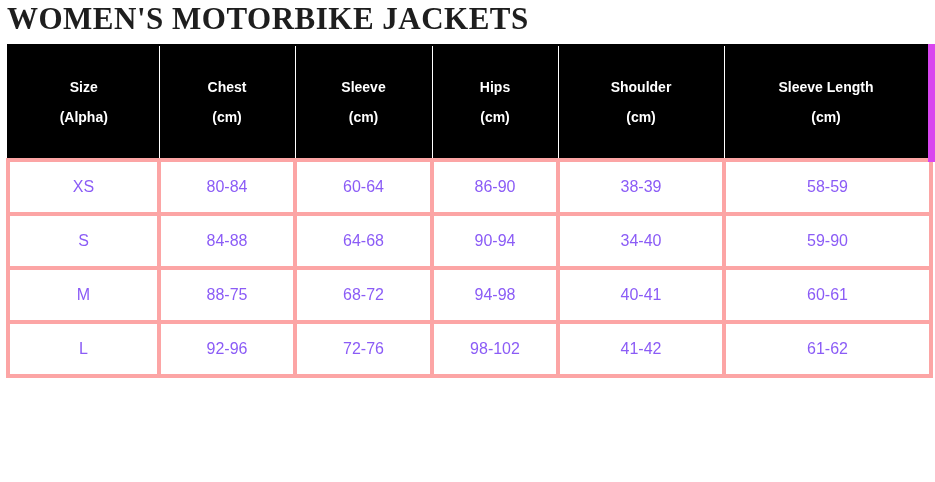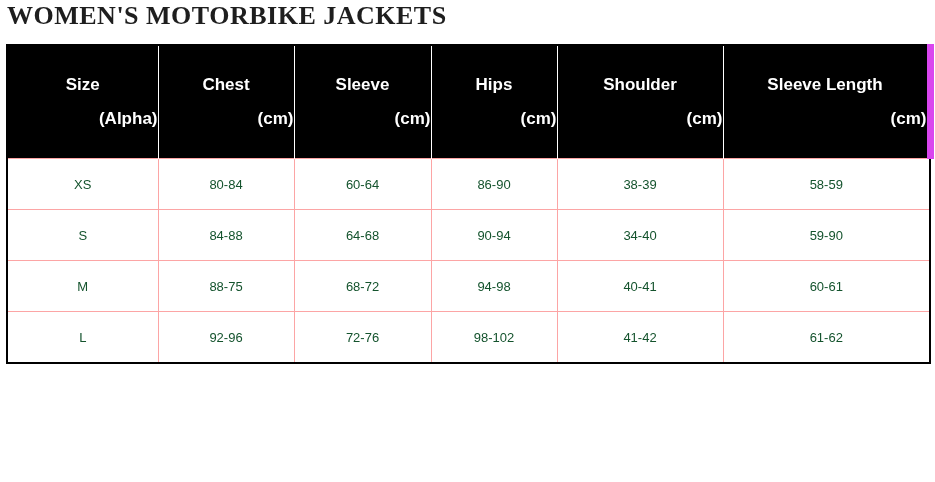--- a/index.html
+++ b/index.html
@@ -14,59 +14,59 @@
     height: 482px;
     background: #ffffff;
     overflow: hidden;
   }
   .page-title {
     position: absolute;
     left: 7px;
     top: 1px;
     font-family: "Liberation Serif", "DejaVu Serif", serif;
     font-weight: 700;
-    font-size: 26px;
+    font-size: 31px;
     letter-spacing: 0.5px;
     color: #1e1e1e;
     white-space: nowrap;
   }
   table.size-chart {
     position: absolute;
     left: 6px;
     top: 44px;
     width: 923px;
     border-collapse: collapse;
     table-layout: fixed;
     border: 2px solid #000000;
   }
   table.size-chart th {
     background: #000000;
     color: #ffffff;
     font-weight: 700;
-    font-size: 17px;
+    font-size: 14px;
     text-align: center;
     vertical-align: middle;
     height: 112px;
     border-left: 1px solid #ffffff;
     border-right: 1px solid #ffffff;
     border-top: none;
     border-bottom: none;
     padding: 0;
   }
   table.size-chart th:first-child { border-left: 2px solid #000000; }
   table.size-chart th:last-child { border-right: 7px solid #d946ef; }
-  table.size-chart th .hdr-sub { margin-top: 14px; text-align: right; }
+  table.size-chart th .hdr-sub { margin-top: 14px; }
   table.size-chart td {
     background: #ffffff;
-    color: #14532d;
-    font-size: 13px;
+    color: #8b5cf6;
+    font-size: 16px;
     text-align: center;
     vertical-align: middle;
     height: 50px;
-    border: 1px solid #fca5a5;
+    border: 4px solid #fca5a5;
     padding: 0;
   }
 </style>
 </head>
 <body>
 
 <div class="page">
   <div class="page-title">WOMEN'S MOTORBIKE JACKETS</div>
 
   <table class="size-chart">

